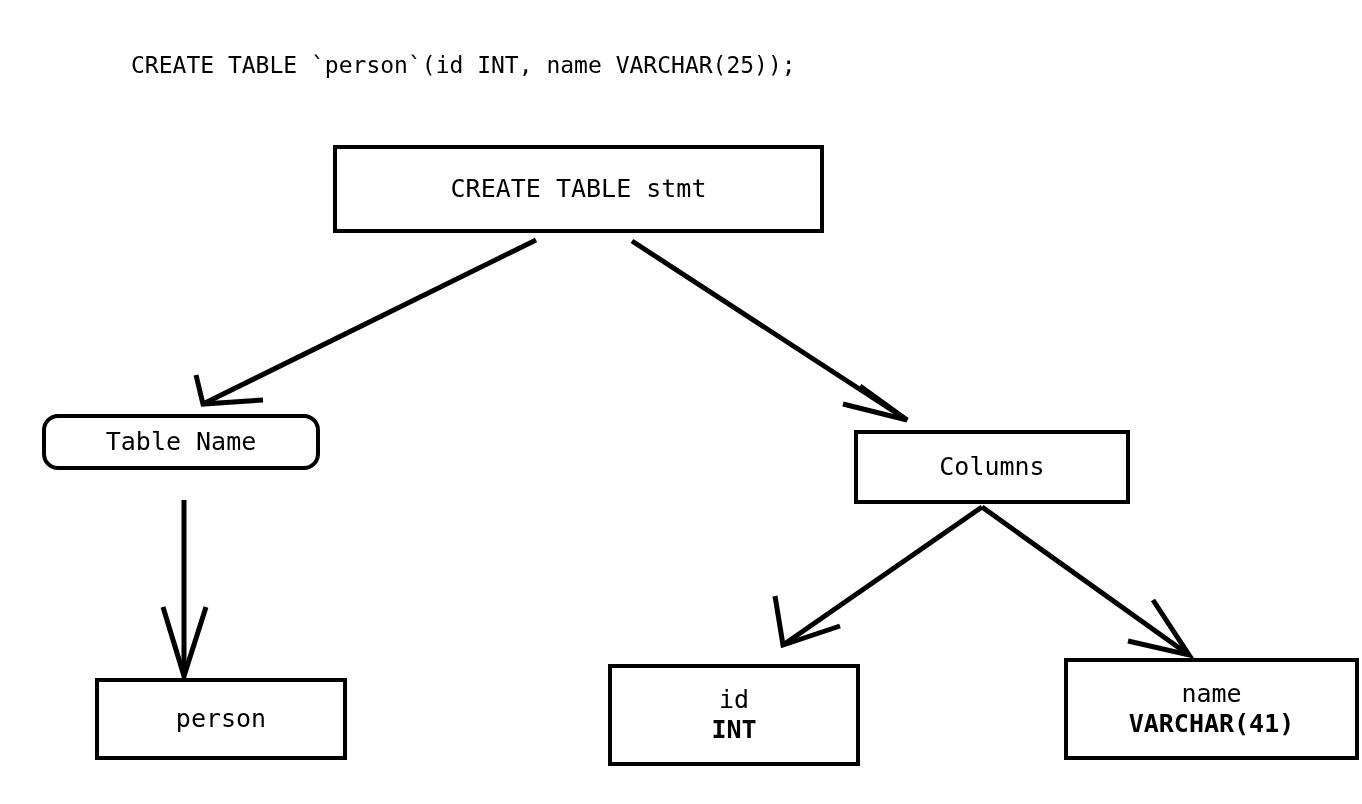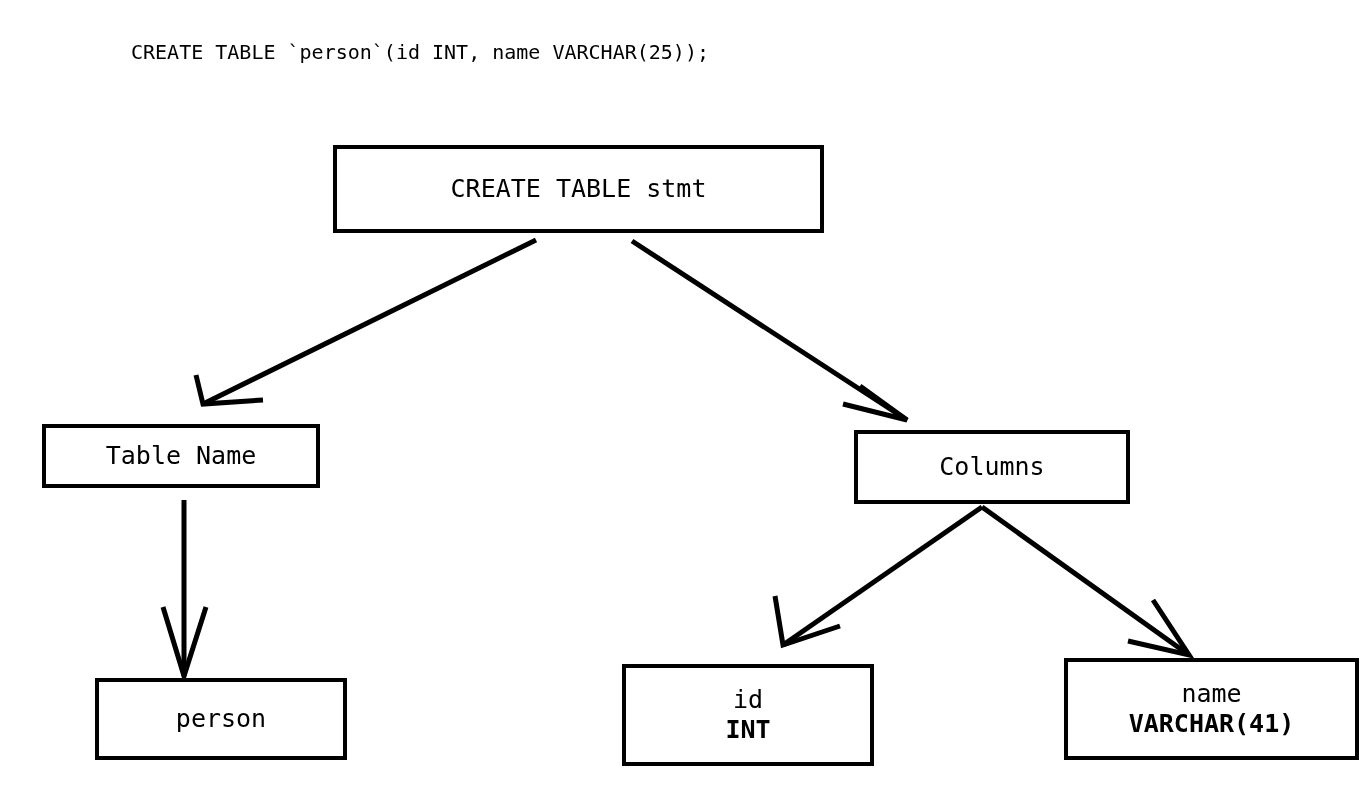--- a/index.html
+++ b/index.html
@@ -12,22 +12,22 @@
     position: relative;
     width: 1362px;
     height: 804px;
     background: #ffffff;
     overflow: hidden;
     font-family: "DejaVu Sans Mono", "Liberation Mono", monospace;
   }
   .sql-title {
     position: absolute;
     left: 131px;
-    top: 40px;
-    font-size: 20px;
+    top: 52px;
+    font-size: 23px;
     line-height: 1.2;
     color: #000000;
     white-space: pre;
     letter-spacing: 0px;
   }
   .node {
     position: absolute;
     box-sizing: border-box;
     background: #ffffff;
     border: 4px solid #000000;
@@ -39,24 +39,24 @@
     font-size: 25px;
     line-height: 1.22;
     text-align: center;
     white-space: pre;
   }
   .node .line2 {
     display: block;
     font-weight: bold;
   }
   #node-root     { left: 333px; top: 145px; width: 491px; height: 88px; }
-  #node-tablename{ left: 42px;  top: 424px; width: 278px; height: 64px; }
+  #node-tablename{ left: 42px;  top: 414px; width: 278px; height: 56px; border-radius: 16px; }
   #node-columns  { left: 854px; top: 430px; width: 276px; height: 74px; }
   #node-person   { left: 55px;  top: 678px; width: 252px; height: 82px; margin-left: 40px; }
-  #node-col-id   { left: 622px; top: 664px; width: 252px; height: 102px; }
+  #node-col-id   { left: 608px; top: 664px; width: 252px; height: 102px; }
   #node-col-name { left: 1030px;top: 658px; width: 295px; height: 102px; margin-left: 34px; }
 
   #edges {
     position: absolute;
     left: 0;
     top: 0;
     width: 1362px;
     height: 804px;
     pointer-events: none;
   }

